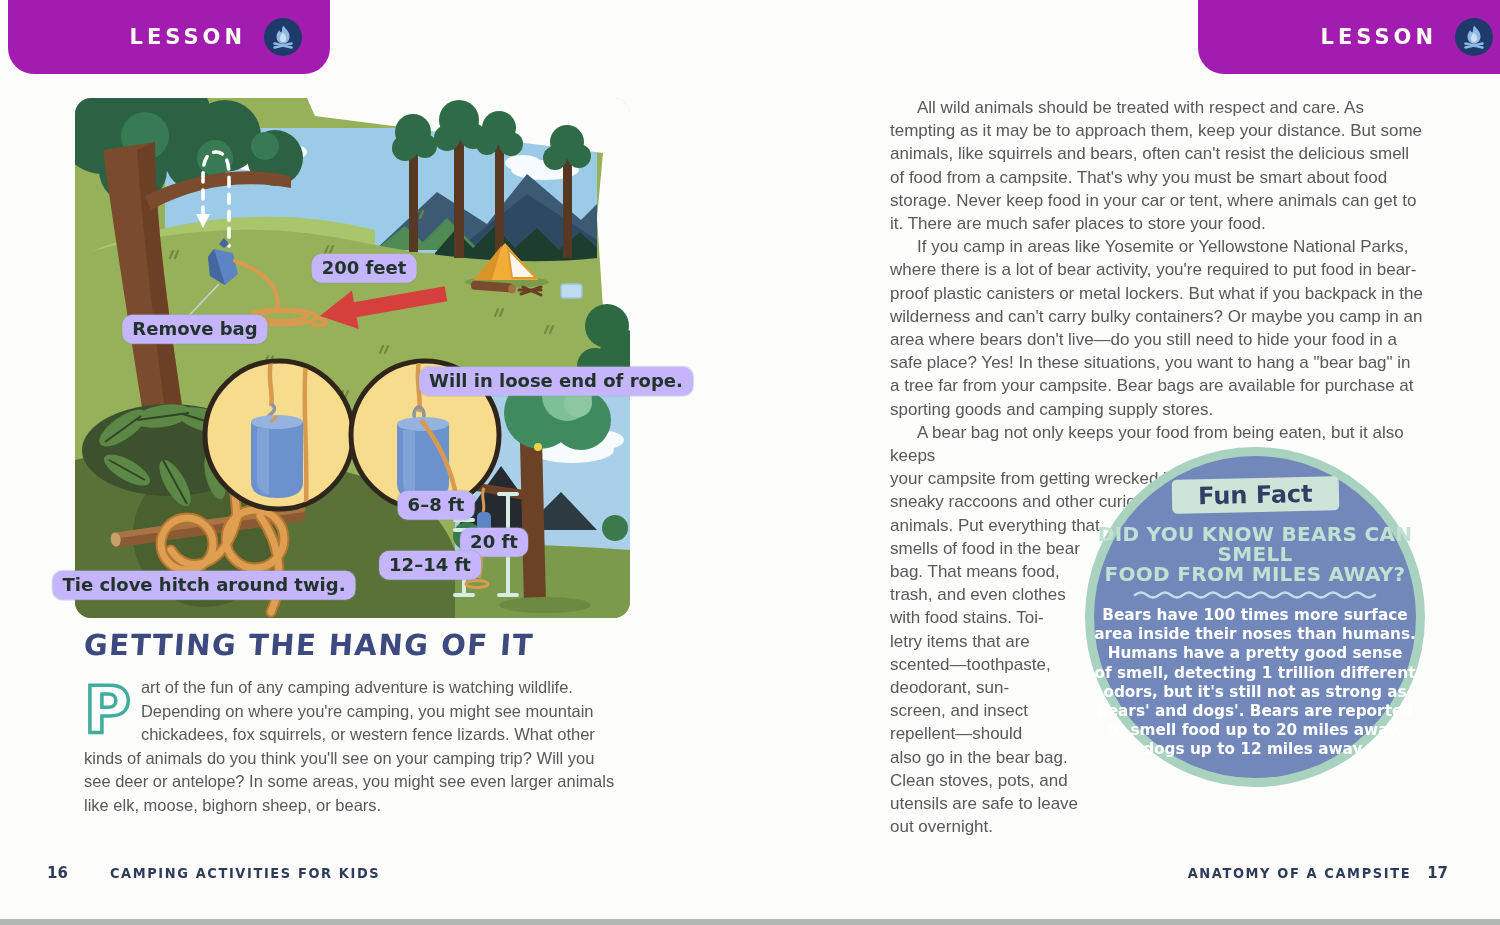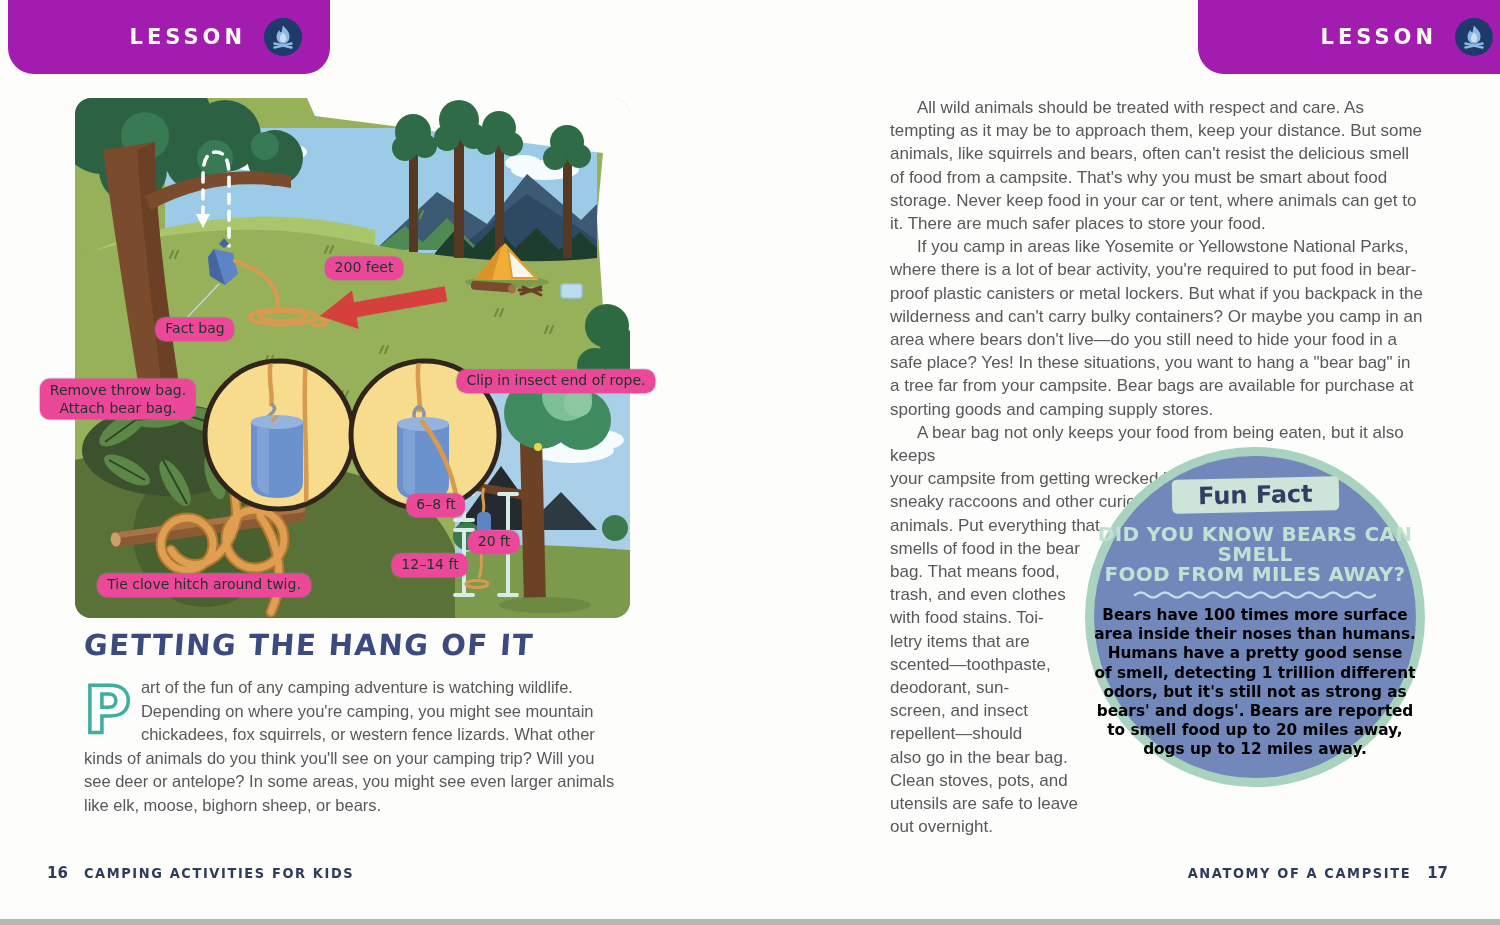--- a/index.html
+++ b/index.html
@@ -7,23 +7,23 @@
          font-family:"Liberation Sans",sans-serif;}
   
   .tab{position:absolute;top:0;height:74px;background:#a21caf;
        border-radius:0 0 26px 26px;display:flex;align-items:center;}
   .tab-label{color:#fbfbf4;font-family:"DejaVu Sans",sans-serif;font-weight:bold;
              font-size:21px;letter-spacing:4px;}
   .fire-badge{width:38px;height:38px;margin-left:18px;}
   
   #ill{position:absolute;left:75px;top:98px;width:555px;height:520px;}
   #ill svg.scene{position:absolute;left:0;top:0;border-radius:16px;}
-  .ill-label{position:absolute;transform:translate(-50%,-50%);background:#ec4899;
-             color:#22332b;font-family:"DejaVu Sans",sans-serif;font-weight:normal;
-             font-size:14px;line-height:1.25;padding:3px 10px;border-radius:10px;
+  .ill-label{position:absolute;transform:translate(-50%,-50%);background:#c4b5fd;
+             color:#22332b;font-family:"DejaVu Sans",sans-serif;font-weight:bold;
+             font-size:18px;line-height:1.25;padding:3px 10px;border-radius:10px;
              white-space:nowrap;text-align:center;box-shadow:0 0 0 1px rgba(120,160,150,.25);}
   .ill-label.multiline{white-space:pre-line;}
   
   #heading{position:absolute;left:84px;top:628px;color:#3d4a7f;
            font-family:"DejaVu Sans",sans-serif;font-weight:bold;font-size:29px;
            letter-spacing:1.5px;transform:skewX(-4deg);}
   #intro{position:absolute;left:84px;top:676px;width:540px;color:#58585a;
          font-size:16.5px;line-height:23.5px;}
   #dropcap{float:left;font-family:"DejaVu Sans",sans-serif;font-weight:bold;
            font-size:64px;line-height:56px;margin:6px 10px 0 0;color:#3fae9c;
@@ -38,29 +38,29 @@
   #ff-outer{position:absolute;inset:0;border-radius:50%;background:#a9d2bf;}
   #ff-inner{position:absolute;inset:9px;border-radius:50%;background:#7288ba;
             display:flex;flex-direction:column;align-items:center;}
   #ff-banner{margin-top:22px;background:#cfe4d9;color:#323d63;
              font-family:"DejaVu Sans",sans-serif;font-weight:bold;font-size:24px;
              padding:3px 26px;border-radius:5px;transform:rotate(-1.2deg);}
   #ff-question{margin-top:12px;color:#bfe2d3;font-family:"DejaVu Sans",sans-serif;
                font-weight:bold;font-size:20px;line-height:20px;text-align:center;
                white-space:pre-line;letter-spacing:.3px;}
   #ff-wave{margin-top:6px;}
-  #ff-body{margin-top:6px;color:#000000;font-family:"DejaVu Sans",sans-serif;
+  #ff-body{margin-top:6px;color:#ffffff;font-family:"DejaVu Sans",sans-serif;
            font-weight:bold;font-size:15.3px;line-height:19.2px;text-align:center;
            white-space:pre-line;}
   
   .footer{position:absolute;top:864px;display:flex;align-items:baseline;
           color:#2e3b5a;font-family:"DejaVu Sans",sans-serif;font-weight:bold;}
   .footer .pagenum{font-size:15px;}
   .footer .ftitle{font-size:13px;letter-spacing:1.6px;transform:scaleY(1.08);}
-  #footer-left{left:47px;gap:16px;}
+  #footer-left{left:47px;gap:42px;}
   #footer-right{right:52px;gap:16px;}
   #bottom-strip{position:absolute;left:0;bottom:0;width:1500px;height:6px;background:#b2b8b0;}
 </style>
 </head>
 <body>
 
 <div id="stage">
 
   <div class="tab" style="left:8px;width:294px;justify-content:flex-end;padding-right:28px;">
     <span class="tab-label">LESSON</span>
@@ -306,24 +306,22 @@
           <ellipse cx="344" cy="317" rx="5" ry="8" fill="none" stroke="#8e959e" stroke-width="3.5"></ellipse>
           <path d="M322,326 L322,386 Q322,402 348,402 Q374,402 374,386 L374,326 Z" fill="#6b92cc"></path>
           <ellipse cx="348" cy="326" rx="26" ry="7" fill="#94b3de"></ellipse>
           <path d="M328,332 L328,386 Q328,396 340,399 L340,332 Z" fill="#7fa3d6"></path>
           <path d="M346,322 C362,342 376,368 382,402" fill="none" stroke="#d89a4f" stroke-width="4.5"></path>
         </g>
       </g>
     </svg>
 
     <div class="ill-label" style="left:289px;top:170px;">200 feet</div>
-    <div class="ill-label" style="left:120px;top:231px;">Fact bag</div>
-    <div class="ill-label multiline" style="left:43px;top:301px;">Remove throw bag.
-Attach bear bag.</div>
-    <div class="ill-label" style="left:481px;top:283px;">Clip in insect end of rope.</div>
+    <div class="ill-label" style="left:120px;top:231px;">Remove bag</div>
+    <div class="ill-label" style="left:481px;top:283px;">Will in loose end of rope.</div>
     <div class="ill-label" style="left:361px;top:407px;text-align:center;">6–8 ft</div>
     <div class="ill-label" style="left:419px;top:444px;">20 ft</div>
     <div class="ill-label" style="left:355px;top:467px;">12–14 ft</div>
     <div class="ill-label" style="left:129px;top:487px;">Tie clove hitch around twig.</div>
   </div>
 
   <div id="heading">GETTING THE HANG OF IT</div>
   <div id="intro">
     <span id="dropcap">P</span><span>art of the fun of any camping adventure is watching wildlife. Depending on where you're camping, you might see mountain chickadees, fox squirrels, or western fence lizards. What other kinds of animals do you think you'll see on your camping trip? Will you see deer or antelope? In some areas, you might see even larger animals like elk, moose, bighorn sheep, or bears.</span>
   </div>

